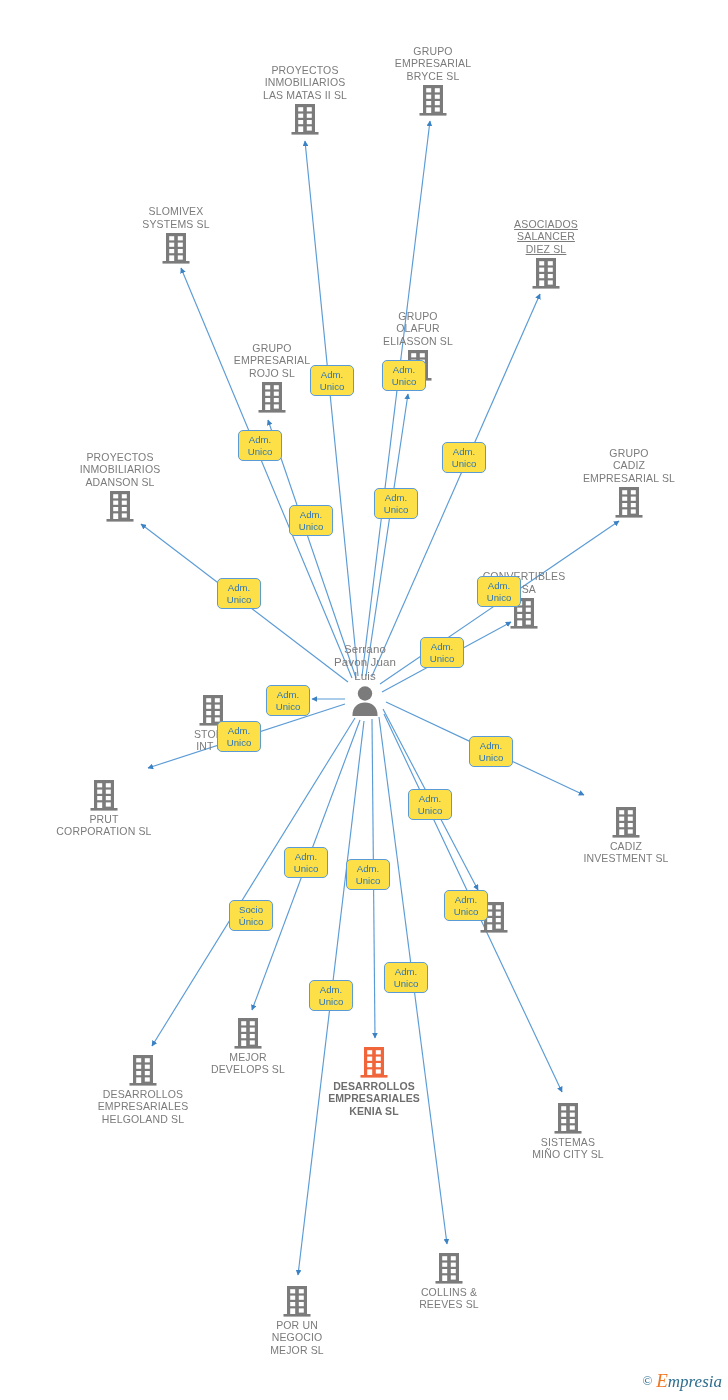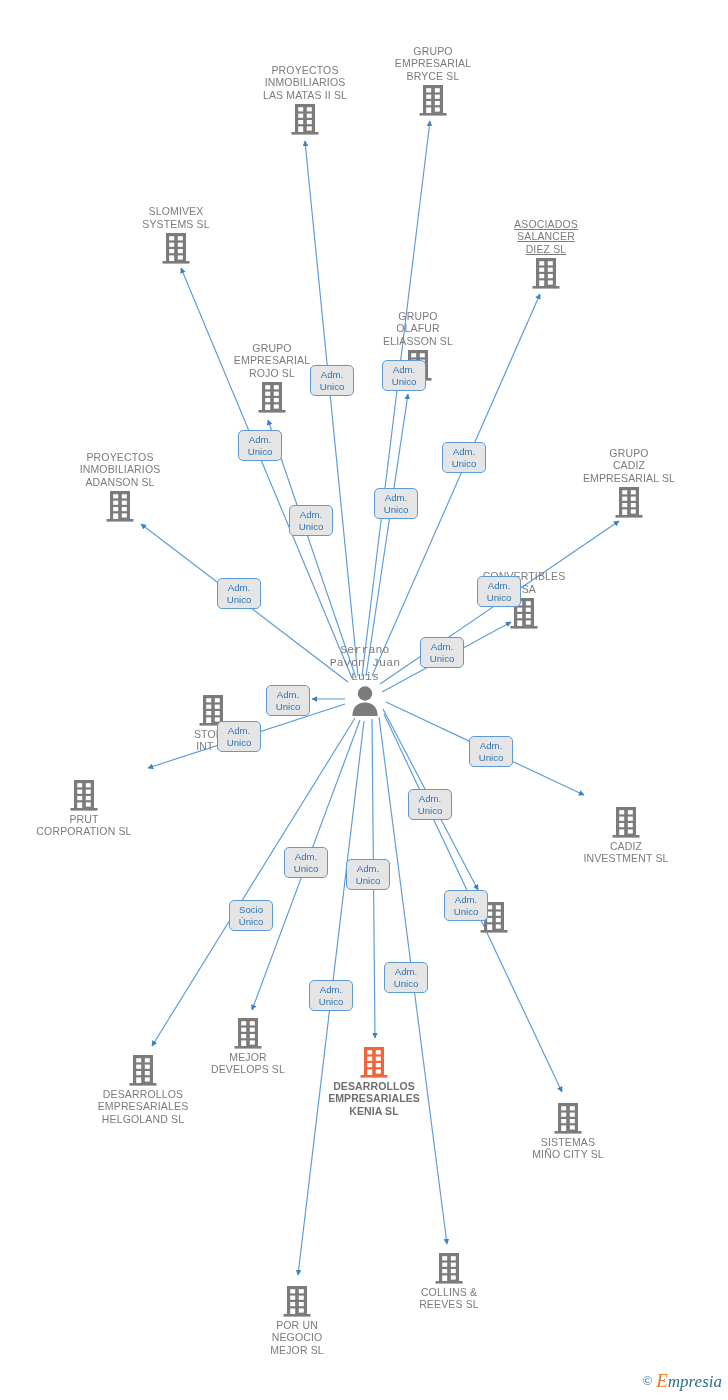--- a/index.html
+++ b/index.html
@@ -40,31 +40,30 @@
     margin: 0 auto;
     width: 30px;
     height: 34px;
   }
   .node.above .lbl { margin-bottom: 1px; }
   .node.below .lbl { margin-top: 1px; }
   .node.center-person {
     color: #7b7b7b;
     font-size: 11.5px;
     line-height: 13.5px;
-    font-family: Liberation Mono, monospace;
   }
   .node.highlight .lbl {
     color: #6e6e6e;
     font-weight: bold;
     letter-spacing: 0.1px;
   }
   .rel {
     position: absolute;
     box-sizing: border-box;
-    background: #e5e5e5;
+    background: #fde047;
     border: 1px solid #5b9bd5;
     border-radius: 5px;
     color: #2e75b6;
     font-size: 9.6px;
     line-height: 11.6px;
     text-align: center;
     padding: 3px 2px 3px 2px;
     width: 44px;
     margin-left: -22px;
     margin-top: -16px;
@@ -330,21 +329,21 @@
             <rect x="8.2" y="24.4" width="5" height="5.6" fill="#ffffff"></rect>
             <rect x="16.8" y="24.4" width="5" height="4.2" fill="#ffffff"></rect>
             <rect x="1.5" y="30" width="27" height="2.6" fill="#7b7b7b"></rect>
           </svg>
         </div>
         <div class="lbl">
           <div>STOL D</div>
           <div>INT SL</div>
         </div>
       </div>
-      <div class="node below" style="left: 84px; top: 778px;">
+      <div class="node below" style="left: 104px; top: 778px;">
         <div>
           <svg class="ico" viewBox="0 0 30 34" xmlns="http://www.w3.org/2000/svg">
             <rect x="5" y="2" width="20" height="28" fill="#7b7b7b"></rect>
             <rect x="8.2" y="5.2" width="5" height="4.2" fill="#ffffff"></rect>
             <rect x="16.8" y="5.2" width="5" height="4.2" fill="#ffffff"></rect>
             <rect x="8.2" y="11.6" width="5" height="4.2" fill="#ffffff"></rect>
             <rect x="16.8" y="11.6" width="5" height="4.2" fill="#ffffff"></rect>
             <rect x="8.2" y="18" width="5" height="4.2" fill="#ffffff"></rect>
             <rect x="16.8" y="18" width="5" height="4.2" fill="#ffffff"></rect>
             <rect x="8.2" y="24.4" width="5" height="5.6" fill="#ffffff"></rect>

